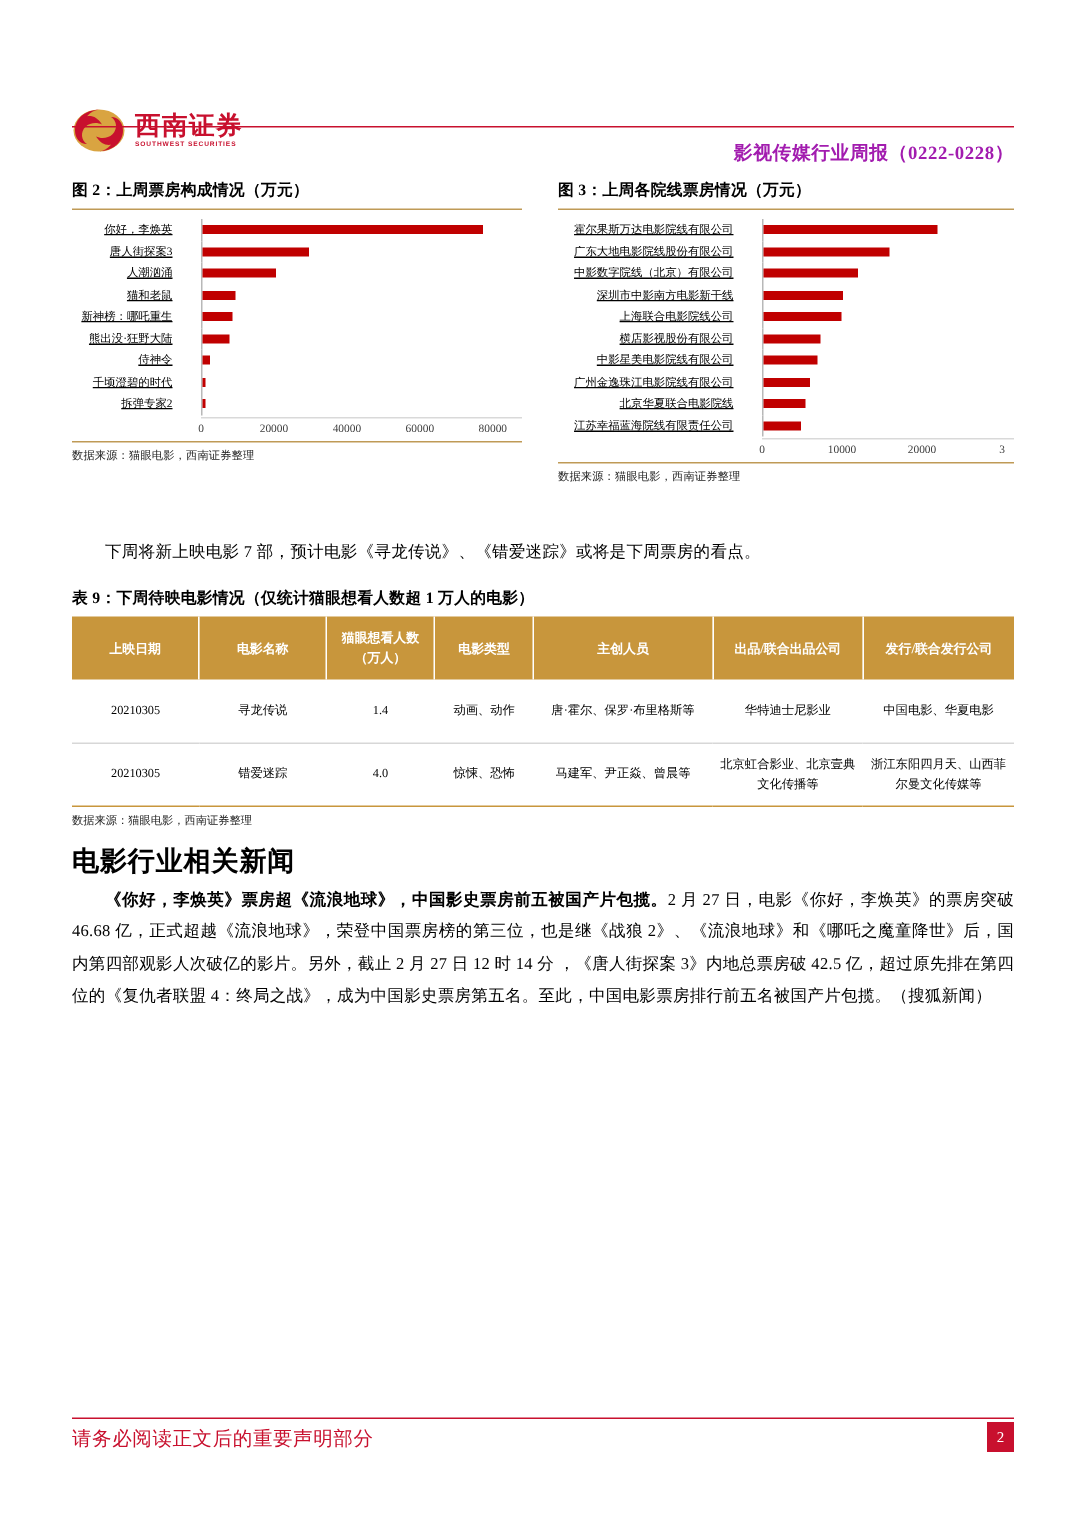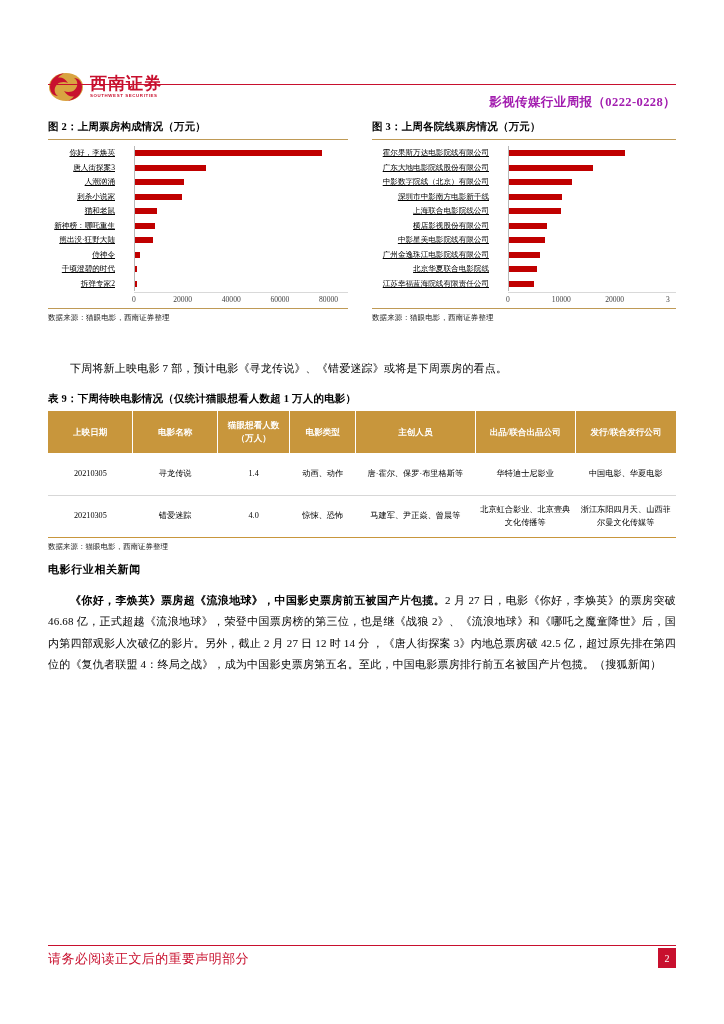--- a/index.html
+++ b/index.html
@@ -228,21 +228,21 @@
   .table-src {
     font-size: 7.5px;
     color: #222;
     margin-top: 4px;
   }
 
   
   .news-heading {
     position: absolute;
     left: 48px; top: 562px;
-    font-size: 11px;
+    font-size: 18px;
     font-weight: bold;
     letter-spacing: 0.6px;
     color: #000;
   }
   .news-body {
     position: absolute;
     left: 48px; top: 590px;
     width: 628px;
     font-size: 11px;
     line-height: 1.95;
@@ -317,26 +317,20 @@
           <div class="chart-row">
             <div class="bar-label" style="width: 86px; flex: 0 0 86px;">唐人街探案3</div>
             <div class="bar-track">
               <div class="bar-fill" style="width: 33.5227%; background: rgb(192, 0, 0);"></div>
             </div>
           </div>
           <div class="chart-row">
             <div class="bar-label" style="width: 86px; flex: 0 0 86px;">人潮汹涌</div>
             <div class="bar-track">
               <div class="bar-fill" style="width: 22.8409%; background: rgb(192, 0, 0);"></div>
-            </div>
-          </div>
-          <div class="chart-row">
-            <div class="bar-label" style="width: 86px; flex: 0 0 86px;">刺杀小说家</div>
-            <div class="bar-track">
-              <div class="bar-fill" style="width: 21.9318%; background: rgb(192, 0, 0);"></div>
             </div>
           </div>
           <div class="chart-row">
             <div class="bar-label" style="width: 86px; flex: 0 0 86px;">猫和老鼠</div>
             <div class="bar-track">
               <div class="bar-fill" style="width: 10.1136%; background: rgb(192, 0, 0);"></div>
             </div>
           </div>
           <div class="chart-row">
             <div class="bar-label" style="width: 86px; flex: 0 0 86px;">新神榜：哪吒重生</div>

